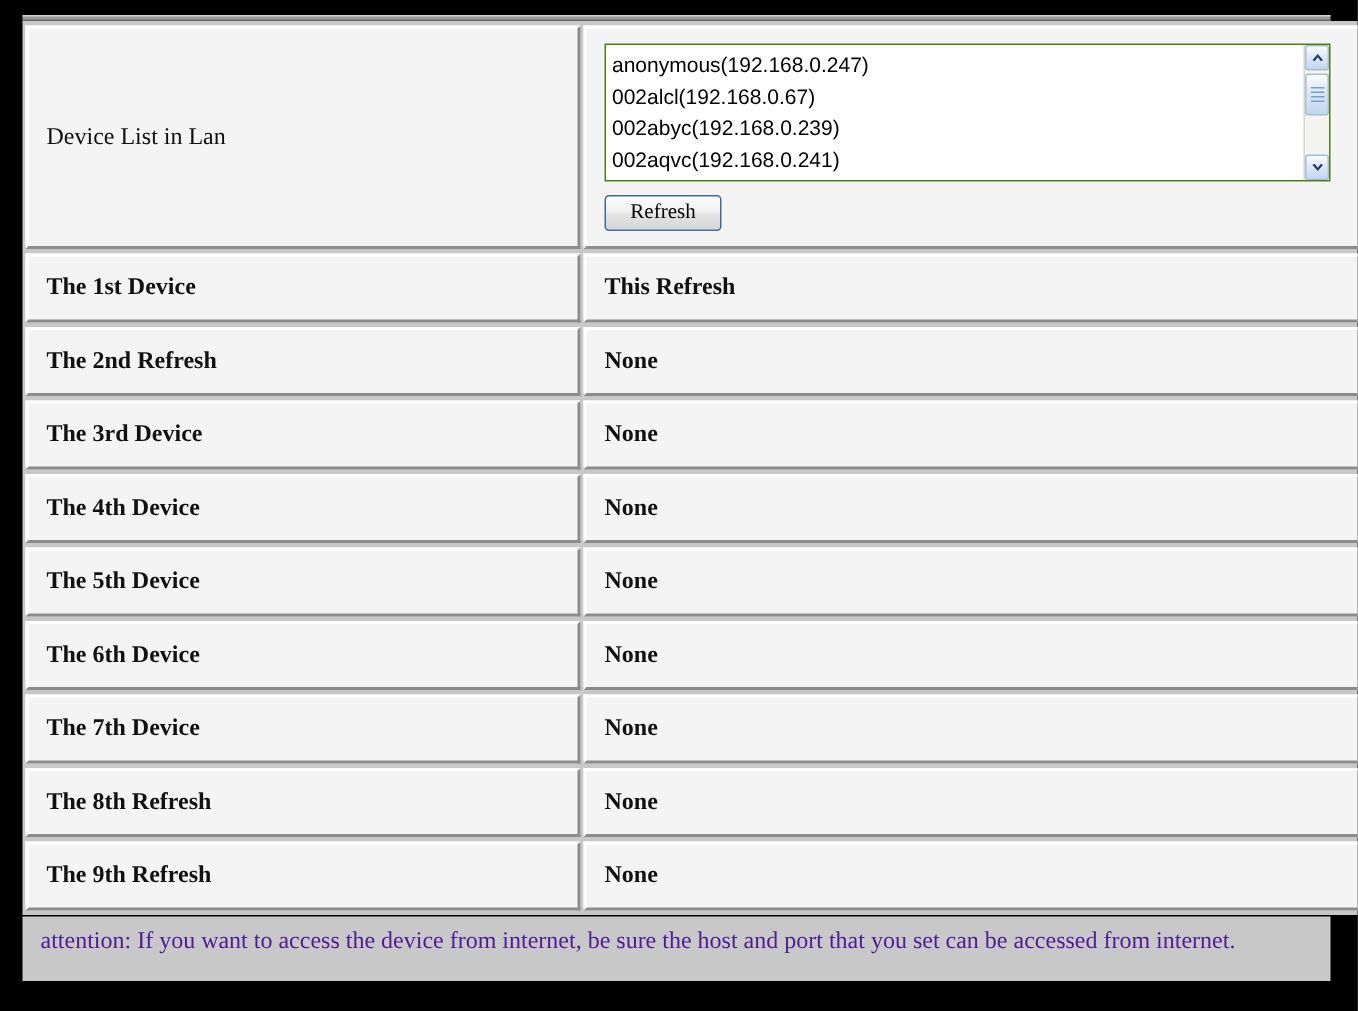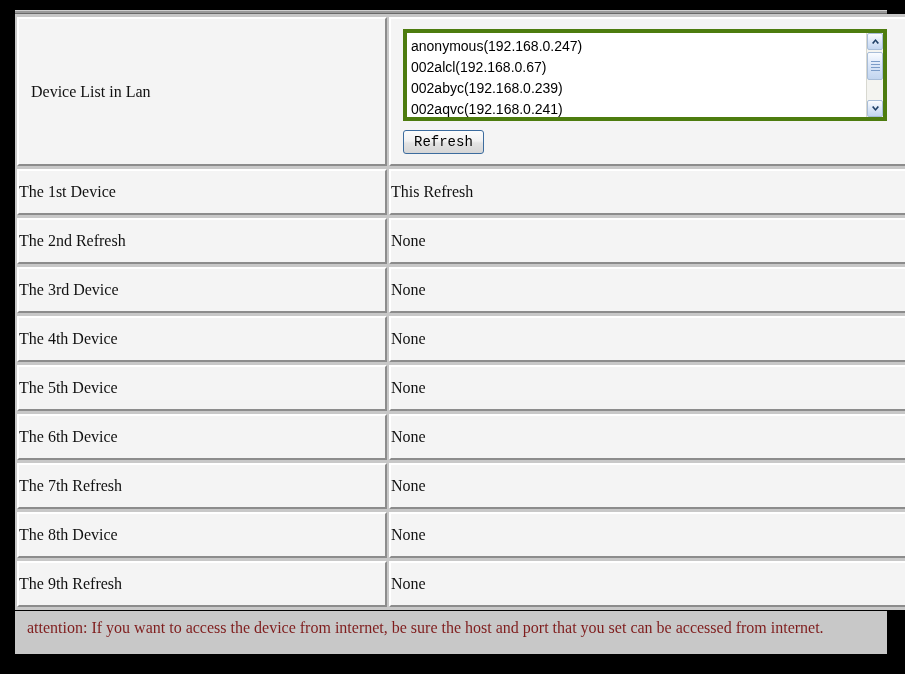--- a/index.html
+++ b/index.html
@@ -73,34 +73,34 @@
     border-color: #ffffff #8c8c8c #8c8c8c #ffffff;
     font-family: "Liberation Serif", serif;
     font-size: 16px;
     color: #111111;
     padding: 10px 12px;
     vertical-align: middle;
   }
   td.col-label { width: 342px; margin-top: 39px; }
   td.col-value { width: 512px; }
 
-  tr.row-device td { height: 24px; padding: 9px 0; }
+  tr.row-device td { height: 24px; padding: 9px 12px; font-weight: bold; }
 
   
   td.devlist-cell {
     padding: 8px 10px 10px 10px;
     vertical-align: top;
   }
 
   .listbox {
     position: relative;
     width: 484px;
     height: 92px;
     background: #ffffff;
-    border: 4px solid #4d7c0f;
+    border: 1px solid #4d7c0f;
     box-sizing: border-box;
     overflow: hidden;
     font-family: "Liberation Sans", sans-serif;
     padding-left: 40px;
   }
   .listbox-items {
     position: absolute;
     left: 0; top: 0;
     padding: 3px 0 0 4px;
   }
@@ -163,40 +163,40 @@
   .xp-btn {
     display: inline-flex;
     align-items: center;
     justify-content: center;
     min-width: 78px;
     height: 24px;
     padding: 0 10px;
     background: linear-gradient(to bottom, #fcfcfc 0%, #f2f2f2 45%, #e3e3e3 55%, #d6d6d6 100%);
     border: 1px solid #3c6c9e;
     border-radius: 3px;
-    font-family: Liberation Mono, monospace;
+    font-family: Liberation Serif, serif;
     font-size: 14px;
     color: #000000;
     box-sizing: border-box;
     cursor: pointer;
   }
   .refresh-wrap { margin-top: 9px; }
 
   
   .footer {
     width: 872px;
     background: #c8c8c8;
     box-sizing: border-box;
     padding: 6px 8px 10px 8px;
     margin-top: 1px;
   }
   .attention {
     font-family: "Liberation Serif", serif;
     font-size: 16px;
-    color: #7f1d1d;
+    color: #4c1d95;
     line-height: 21px;
     padding-left: 4px;
     margin: 0 0 6px 0;
   }
 </style>
 </head>
 <body>
 
 <div id="app">
   <div class="panel">
@@ -298,30 +298,30 @@
           <td class="col-label">
             <span>The 6th Device</span>
           </td>
           <td class="col-value">
             <span>None</span>
           </td>
         </tr>
 
         <tr class="row-device">
           <td class="col-label">
-            <span>The 7th Refresh</span>
-          </td>
-          <td class="col-value">
-            <span>None</span>
-          </td>
-        </tr>
-
-        <tr class="row-device">
-          <td class="col-label">
-            <span>The 8th Device</span>
+            <span>The 7th Device</span>
+          </td>
+          <td class="col-value">
+            <span>None</span>
+          </td>
+        </tr>
+
+        <tr class="row-device">
+          <td class="col-label">
+            <span>The 8th Refresh</span>
           </td>
           <td class="col-value">
             <span>None</span>
           </td>
         </tr>
 
         <tr class="row-device">
           <td class="col-label">
             <span>The 9th Refresh</span>
           </td>

